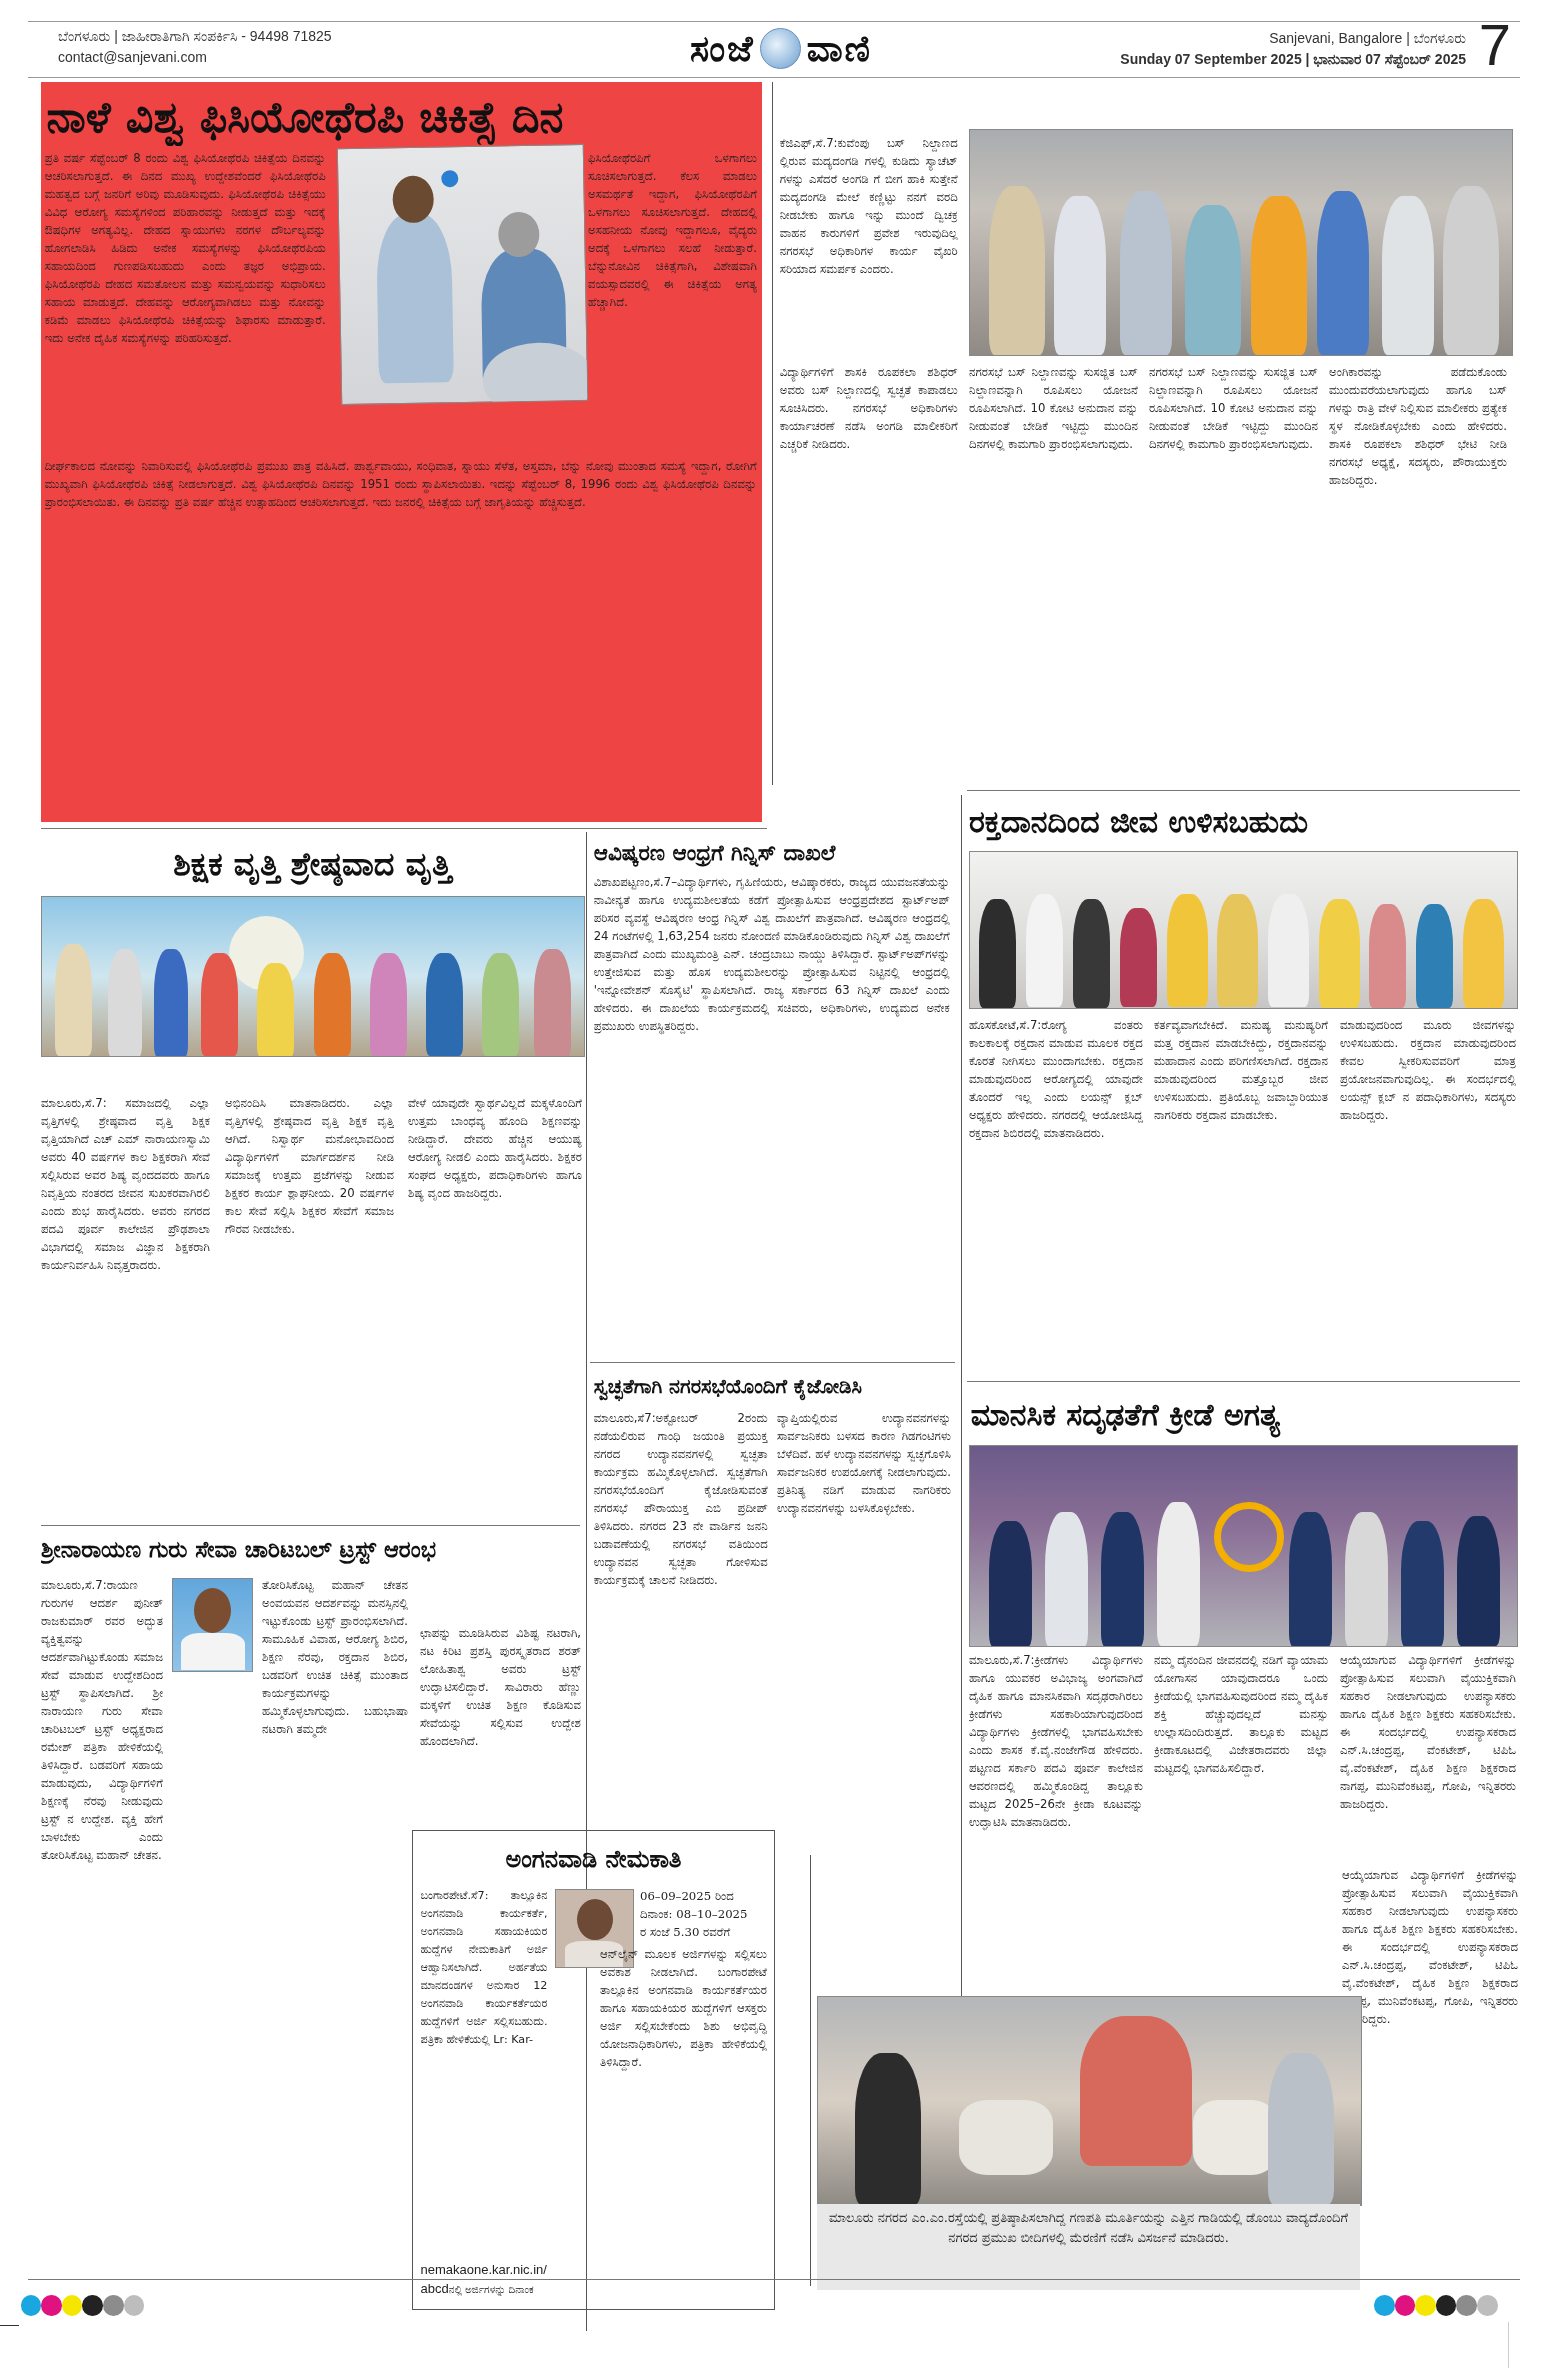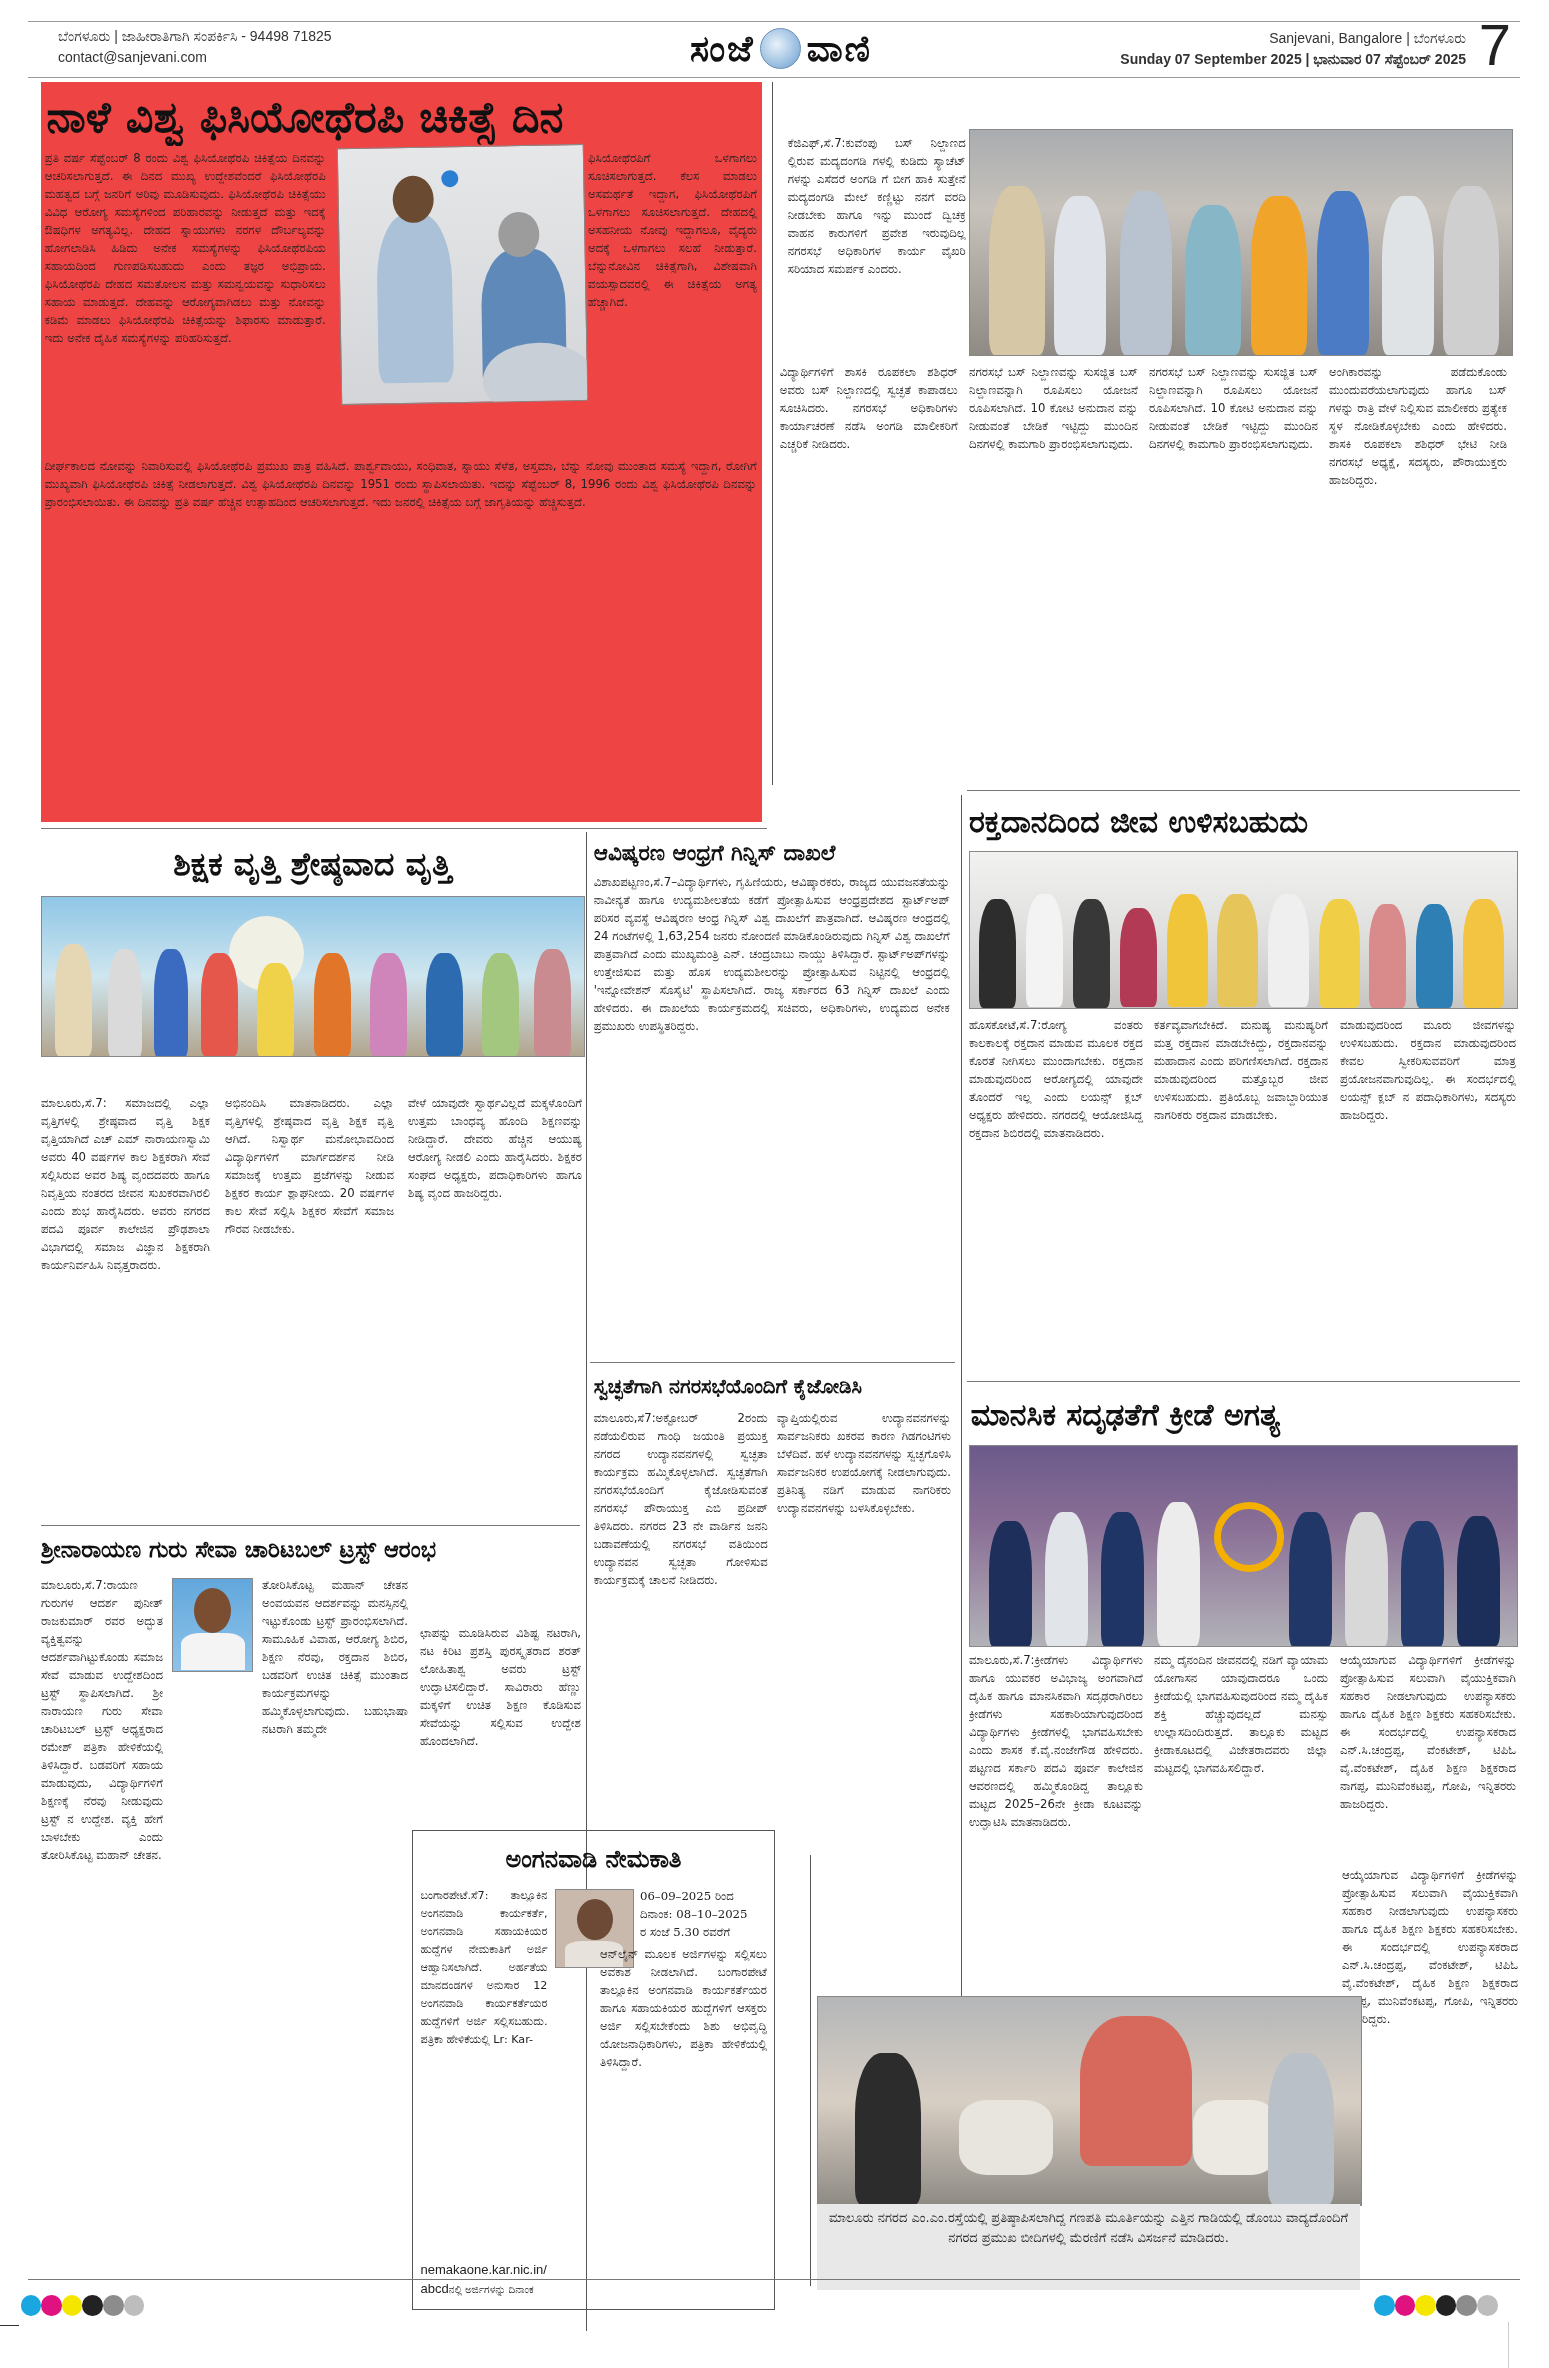--- a/index.html
+++ b/index.html
@@ -53,21 +53,21 @@
     <div class="head" style="left:159px;top:66px;width:41px;height:45px;background:#9c9c9c;"></div>
     <div class="abs" style="left:103px;top:22.5px;width:17px;height:17px;border-radius:50%;background:#2b7fd3;"></div>
     <div class="abs" style="left:141px;top:197px;width:112px;height:75px;border-radius:50%;background:#c9cfd6;"></div>
   </div>
   <div class="abs body-text" style="left:547px;top:67px;width:169px;height:309px;">ಫಿಸಿಯೋಥೆರಪಿಗೆ ಒಳಗಾಗಲು ಸೂಚಿಸಲಾಗುತ್ತದೆ. ಕೆಲಸ ಮಾಡಲು ಅಸಮರ್ಥತೆ ಇದ್ದಾಗ, ಫಿಸಿಯೋಥೆರಪಿಗೆ ಒಳಗಾಗಲು ಸೂಚಿಸಲಾಗುತ್ತದೆ. ದೇಹದಲ್ಲಿ ಅಸಹನೀಯ ನೋವು ಇದ್ದಾಗಲೂ, ವೈದ್ಯರು ಅದಕ್ಕೆ ಒಳಗಾಗಲು ಸಲಹೆ ನೀಡುತ್ತಾರೆ. ಬೆನ್ನುನೋವಿನ ಚಿಕಿತ್ಸೆಗಾಗಿ, ವಿಶೇಷವಾಗಿ ವಯಸ್ಸಾದವರಲ್ಲಿ ಈ ಚಿಕಿತ್ಸೆಯ ಅಗತ್ಯ ಹೆಚ್ಚಾಗಿದೆ.</div>
   <div class="abs body-text" style="left:3.7px;top:375px;width:712px;height:356px;">ದೀರ್ಘಕಾಲದ ನೋವನ್ನು ನಿವಾರಿಸುವಲ್ಲಿ ಫಿಸಿಯೋಥೆರಪಿ ಪ್ರಮುಖ ಪಾತ್ರ ವಹಿಸಿದೆ. ಪಾರ್ಶ್ವವಾಯು, ಸಂಧಿವಾತ, ಸ್ನಾಯು ಸೆಳೆತ, ಅಸ್ತಮಾ, ಬೆನ್ನು ನೋವು ಮುಂತಾದ ಸಮಸ್ಯೆ ಇದ್ದಾಗ, ರೋಗಿಗೆ ಮುಖ್ಯವಾಗಿ ಫಿಸಿಯೋಥೆರಪಿ ಚಿಕಿತ್ಸೆ ನೀಡಲಾಗುತ್ತದೆ. ವಿಶ್ವ ಫಿಸಿಯೋಥೆರಪಿ ದಿನವನ್ನು 1951 ರಂದು ಸ್ಥಾಪಿಸಲಾಯಿತು. ಇದನ್ನು ಸೆಪ್ಟೆಂಬರ್ 8, 1996 ರಂದು ವಿಶ್ವ ಫಿಸಿಯೋಥೆರಪಿ ದಿನವನ್ನು ಪ್ರಾರಂಭಿಸಲಾಯಿತು. ಈ ದಿನವನ್ನು ಪ್ರತಿ ವರ್ಷ ಹೆಚ್ಚಿನ ಉತ್ಸಾಹದಿಂದ ಆಚರಿಸಲಾಗುತ್ತದೆ. ಇದು ಜನರಲ್ಲಿ ಚಿಕಿತ್ಸೆಯ ಬಗ್ಗೆ ಜಾಗೃತಿಯನ್ನು ಹೆಚ್ಚಿಸುತ್ತದೆ.</div>
 </div>
 
 <div class="abs" style="left:776px;top:82px;width:740px;height:703px;">
   <div class="vrule" style="left:-3.7px;top:0;height:703px;"></div>
-  <div class="abs body-text" style="left:3.7px;top:52px;width:178px;height:225px;margin-left:8px;">ಕೆಜಿಎಫ್,ಸೆ.7:ಕುವೆಂಪು ಬಸ್ ನಿಲ್ದಾಣದ ಲ್ಲಿರುವ ಮದ್ಯದಂಗಡಿ ಗಳಲ್ಲಿ ಕುಡಿದು ಸ್ಯಾಚೆಟ್ ಗಳನ್ನು ಎಸೆದರೆ ಅಂಗಡಿ ಗೆ ಬೀಗ ಹಾಕಿ ಸುತ್ತೇನೆ ಮದ್ಯದಂಗಡಿ ಮೇಲೆ ಕಣ್ಣಿಟ್ಟು ನನಗೆ ವರದಿ ನೀಡಬೇಕು ಹಾಗೂ ಇನ್ನು ಮುಂದೆ ದ್ವಿಚಕ್ರ ವಾಹನ ಕಾರುಗಳಿಗೆ ಪ್ರವೇಶ ಇರುವುದಿಲ್ಲ ನಗರಸಭೆ ಅಧಿಕಾರಿಗಳ ಕಾರ್ಯ ವೈಖರಿ ಸರಿಯಾದ ಸಮರ್ಪಕ ಎಂದರು.</div>
+  <div class="abs body-text" style="left:3.7px;top:52px;width:178px;height:225px;">ಕೆಜಿಎಫ್,ಸೆ.7:ಕುವೆಂಪು ಬಸ್ ನಿಲ್ದಾಣದ ಲ್ಲಿರುವ ಮದ್ಯದಂಗಡಿ ಗಳಲ್ಲಿ ಕುಡಿದು ಸ್ಯಾಚೆಟ್ ಗಳನ್ನು ಎಸೆದರೆ ಅಂಗಡಿ ಗೆ ಬೀಗ ಹಾಕಿ ಸುತ್ತೇನೆ ಮದ್ಯದಂಗಡಿ ಮೇಲೆ ಕಣ್ಣಿಟ್ಟು ನನಗೆ ವರದಿ ನೀಡಬೇಕು ಹಾಗೂ ಇನ್ನು ಮುಂದೆ ದ್ವಿಚಕ್ರ ವಾಹನ ಕಾರುಗಳಿಗೆ ಪ್ರವೇಶ ಇರುವುದಿಲ್ಲ ನಗರಸಭೆ ಅಧಿಕಾರಿಗಳ ಕಾರ್ಯ ವೈಖರಿ ಸರಿಯಾದ ಸಮರ್ಪಕ ಎಂದರು.</div>
   <div class="photo" style="left:193px;top:47px;width:542px;height:225px;background:linear-gradient(180deg,#a9acaf 0%,#c7c2bb 35%,#8f8a84 100%);">
     <div class="person" style="left:19px;top:56px;width:56px;height:169px;background:#d6c7a6;"></div>
     <div class="person" style="left:84px;top:66px;width:52px;height:159px;background:#e0e4ea;"></div>
     <div class="person" style="left:150px;top:61px;width:52px;height:164px;background:#b8c3cf;"></div>
     <div class="person" style="left:215px;top:75px;width:56px;height:150px;background:#87b7c7;"></div>
     <div class="person" style="left:281px;top:66px;width:56px;height:159px;background:#f0a52a;"></div>
     <div class="person" style="left:347px;top:61px;width:52px;height:164px;background:#4b7bc5;"></div>
     <div class="person" style="left:412px;top:66px;width:52px;height:159px;background:#dfe3e6;"></div>
     <div class="person" style="left:473px;top:56px;width:56px;height:169px;background:#cfcfcf;"></div>
   </div>
@@ -125,21 +125,21 @@
   </div>
   <div class="abs body-text" style="left:1.9px;top:221px;width:174px;height:337px;">ಹೊಸಕೋಟೆ,ಸೆ.7:ರೋಗ್ಯ ವಂತರು ಕಾಲಕಾಲಕ್ಕೆ ರಕ್ತದಾನ ಮಾಡುವ ಮೂಲಕ ರಕ್ತದ ಕೊರತೆ ನೀಗಿಸಲು ಮುಂದಾಗಬೇಕು. ರಕ್ತದಾನ ಮಾಡುವುದರಿಂದ ಆರೋಗ್ಯದಲ್ಲಿ ಯಾವುದೇ ತೊಂದರೆ ಇಲ್ಲ ಎಂದು ಲಯನ್ಸ್ ಕ್ಲಬ್ ಅಧ್ಯಕ್ಷರು ಹೇಳಿದರು. ನಗರದಲ್ಲಿ ಆಯೋಜಿಸಿದ್ದ ರಕ್ತದಾನ ಶಿಬಿರದಲ್ಲಿ ಮಾತನಾಡಿದರು.</div>
   <div class="abs body-text" style="left:373px;top:221px;width:176px;height:337px;">ಮಾಡುವುದರಿಂದ ಮೂರು ಜೀವಗಳನ್ನು ಉಳಿಸಬಹುದು. ರಕ್ತದಾನ ಮಾಡುವುದರಿಂದ ಕೇವಲ ಸ್ವೀಕರಿಸುವವರಿಗೆ ಮಾತ್ರ ಪ್ರಯೋಜನವಾಗುವುದಿಲ್ಲ. ಈ ಸಂದರ್ಭದಲ್ಲಿ ಲಯನ್ಸ್ ಕ್ಲಬ್ ನ ಪದಾಧಿಕಾರಿಗಳು, ಸದಸ್ಯರು ಹಾಜರಿದ್ದರು.</div>
   <div class="abs body-text" style="left:187px;top:221px;width:174px;height:337px;">ಕರ್ತವ್ಯವಾಗಬೇಕಿದೆ. ಮನುಷ್ಯ ಮನುಷ್ಯರಿಗೆ ಮತ್ತ ರಕ್ತದಾನ ಮಾಡಬೇಕಿದ್ದು, ರಕ್ತದಾನವನ್ನು ಮಹಾದಾನ ಎಂದು ಪರಿಗಣಿಸಲಾಗಿದೆ. ರಕ್ತದಾನ ಮಾಡುವುದರಿಂದ ಮತ್ತೊಬ್ಬರ ಜೀವ ಉಳಿಸಬಹುದು. ಪ್ರತಿಯೊಬ್ಬ ಜವಾಬ್ದಾರಿಯುತ ನಾಗರಿಕರು ರಕ್ತದಾನ ಮಾಡಬೇಕು.</div>
 </div>
 <div class="rule" style="left:967px;top:1381px;width:553px;height:0.9px;"></div>
 
 <div class="abs" style="left:590px;top:1366px;width:365px;height:440px;">
   <div class="abs headline" style="left:3.7px;top:3.7px;width:360px;font-size:19.7px;line-height:34px;">ಸ್ವಚ್ಛತೆಗಾಗಿ ನಗರಸಭೆಯೊಂದಿಗೆ ಕೈಜೋಡಿಸಿ</div>
   <div class="abs body-text" style="left:3.7px;top:43px;width:174px;height:394px;">ಮಾಲೂರು,ಸೆ7:ಅಕ್ಟೋಬರ್ 2ರಂದು ನಡೆಯಲಿರುವ ಗಾಂಧಿ ಜಯಂತಿ ಪ್ರಯುಕ್ತ ನಗರದ ಉದ್ಯಾನವನಗಳಲ್ಲಿ ಸ್ವಚ್ಛತಾ ಕಾರ್ಯಕ್ರಮ ಹಮ್ಮಿಕೊಳ್ಳಲಾಗಿದೆ. ಸ್ವಚ್ಛತೆಗಾಗಿ ನಗರಸಭೆಯೊಂದಿಗೆ ಕೈಜೋಡಿಸುವಂತೆ ನಗರಸಭೆ ಪೌರಾಯುಕ್ತ ಎಬಿ ಪ್ರದೀಪ್ ತಿಳಿಸಿದರು. ನಗರದ 23 ನೇ ವಾರ್ಡಿನ ಜನನಿ ಬಡಾವಣೆಯಲ್ಲಿ ನಗರಸಭೆ ವತಿಯಿಂದ ಉದ್ಯಾನವನ ಸ್ವಚ್ಛತಾ ಗೋಳಿಸುವ ಕಾರ್ಯಕ್ರಮಕ್ಕೆ ಚಾಲನೆ ನೀಡಿದರು.</div>
-  <div class="abs body-text" style="left:187px;top:43px;width:174px;height:394px;">ವ್ಯಾಪ್ತಿಯಲ್ಲಿರುವ ಉದ್ಯಾನವನಗಳನ್ನು ಸಾರ್ವಜನಿಕರು ಖಕರವ ಕಾರಣ ಗಿಡಗಂಟಿಗಳು ಬೆಳೆದಿವೆ. ಹಳೆ ಉದ್ಯಾನವನಗಳನ್ನು ಸ್ವಚ್ಛಗೊಳಿಸಿ ಸಾರ್ವಜನಿಕರ ಉಪಯೋಗಕ್ಕೆ ನೀಡಲಾಗುವುದು. ಪ್ರತಿನಿತ್ಯ ನಡಿಗೆ ಮಾಡುವ ನಾಗರಿಕರು ಉದ್ಯಾನವನಗಳನ್ನು ಬಳಸಿಕೊಳ್ಳಬೇಕು.</div>
+  <div class="abs body-text" style="left:187px;top:43px;width:174px;height:394px;">ವ್ಯಾಪ್ತಿಯಲ್ಲಿರುವ ಉದ್ಯಾನವನಗಳನ್ನು ಸಾರ್ವಜನಿಕರು ಬಳಸದ ಕಾರಣ ಗಿಡಗಂಟಿಗಳು ಬೆಳೆದಿವೆ. ಹಳೆ ಉದ್ಯಾನವನಗಳನ್ನು ಸ್ವಚ್ಛಗೊಳಿಸಿ ಸಾರ್ವಜನಿಕರ ಉಪಯೋಗಕ್ಕೆ ನೀಡಲಾಗುವುದು. ಪ್ರತಿನಿತ್ಯ ನಡಿಗೆ ಮಾಡುವ ನಾಗರಿಕರು ಉದ್ಯಾನವನಗಳನ್ನು ಬಳಸಿಕೊಳ್ಳಬೇಕು.</div>
 </div>
 
 <div class="rule" style="left:41px;top:1525px;width:539px;height:0.9px;"></div>
 <div class="abs" style="left:41px;top:1529px;width:540px;height:806px;">
   <div class="abs headline" style="left:0;top:0;width:540px;font-size:22.5px;line-height:41px;">ಶ್ರೀನಾರಾಯಣ ಗುರು ಸೇವಾ ಚಾರಿಟಬಲ್ ಟ್ರಸ್ಟ್ ಆರಂಭ</div>
   <div class="abs body-text" style="left:0;top:47px;width:122px;height:759px;">ಮಾಲೂರು,ಸೆ.7:ರಾಯಣ ಗುರುಗಳ ಆದರ್ಶ ಪುನೀತ್ ರಾಜಕುಮಾರ್ ರವರ ಅದ್ಭುತ ವ್ಯಕ್ತಿತ್ವವನ್ನು ಆದರ್ಶವಾಗಿಟ್ಟುಕೊಂಡು ಸಮಾಜ ಸೇವೆ ಮಾಡುವ ಉದ್ದೇಶದಿಂದ ಟ್ರಸ್ಟ್ ಸ್ಥಾಪಿಸಲಾಗಿದೆ. ಶ್ರೀ ನಾರಾಯಣ ಗುರು ಸೇವಾ ಚಾರಿಟಬಲ್ ಟ್ರಸ್ಟ್ ಅಧ್ಯಕ್ಷರಾದ ರಮೇಶ್ ಪತ್ರಿಕಾ ಹೇಳಿಕೆಯಲ್ಲಿ ತಿಳಿಸಿದ್ದಾರೆ. ಬಡವರಿಗೆ ಸಹಾಯ ಮಾಡುವುದು, ವಿದ್ಯಾರ್ಥಿಗಳಿಗೆ ಶಿಕ್ಷಣಕ್ಕೆ ನೆರವು ನೀಡುವುದು ಟ್ರಸ್ಟ್ ನ ಉದ್ದೇಶ. ವ್ಯಕ್ತಿ ಹೇಗೆ ಬಾಳಬೇಕು ಎಂದು ತೋರಿಸಿಕೊಟ್ಟ ಮಹಾನ್ ಚೇತನ.</div>
   <div class="photo" style="left:131px;top:49px;width:79px;height:92px;background:linear-gradient(180deg,#62a7dc,#8fc4ea);">
     <div class="head" style="left:20.6px;top:9.4px;width:37px;height:45px;background:#7b4d31;"></div>
     <div class="abs" style="left:7.5px;top:54px;width:64px;height:37px;background:#f4f4f4;border-radius:30% 30% 0 0;"></div>
   </div>

